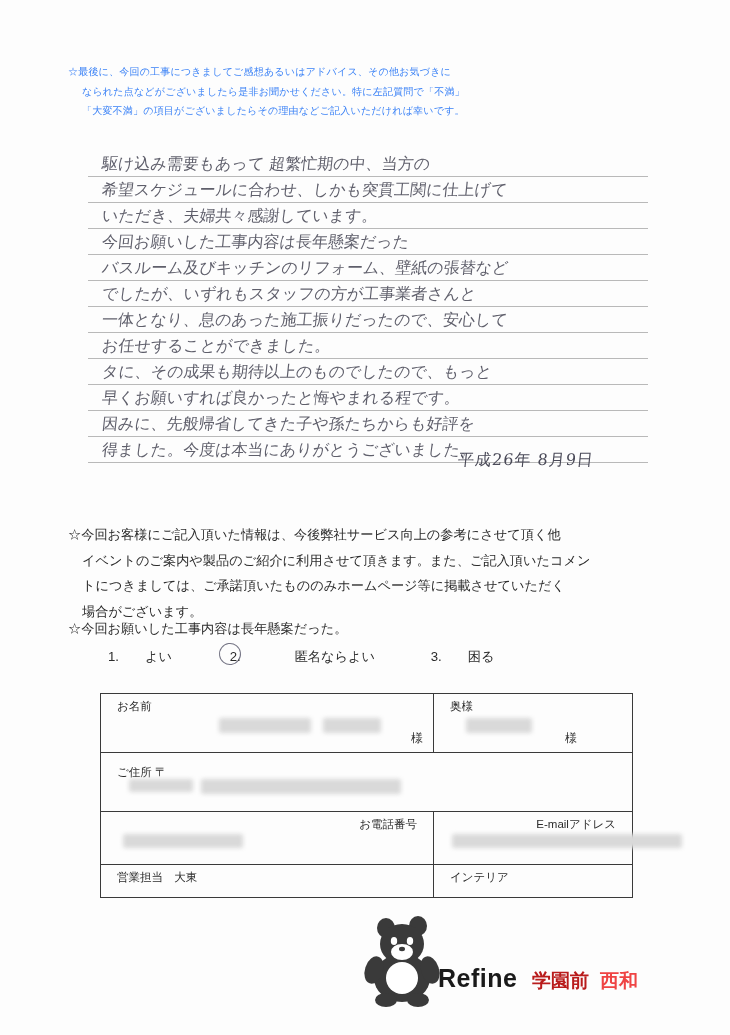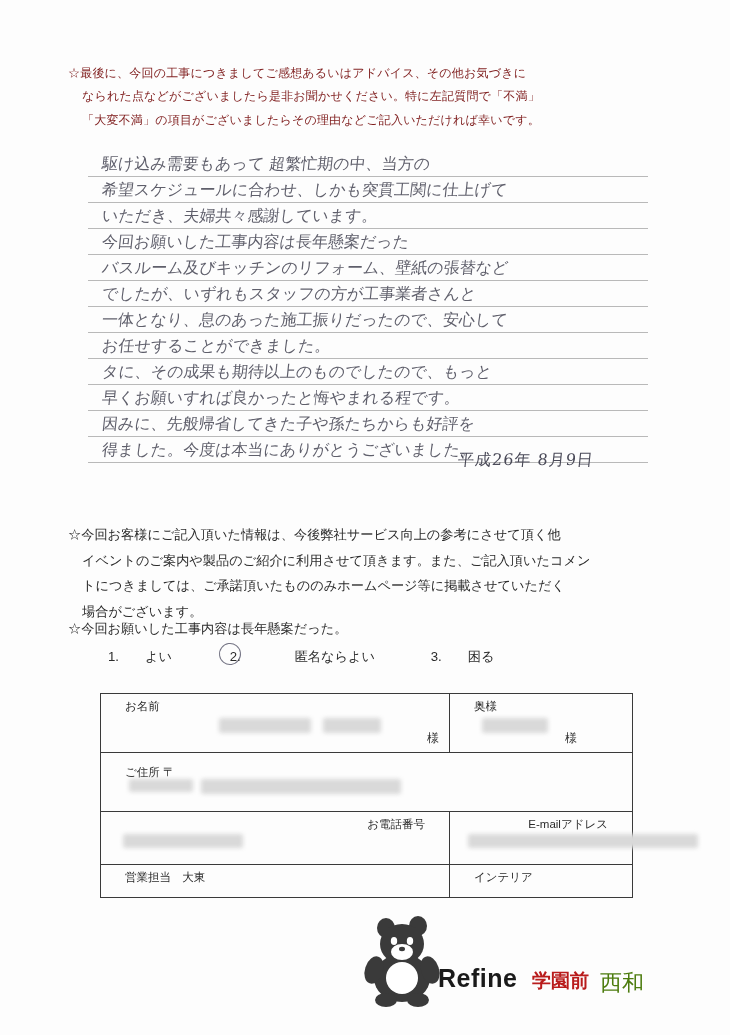--- a/index.html
+++ b/index.html
@@ -20,23 +20,23 @@
     width: 730px;
     height: 1035px;
     background: #fdfdfd;
   }
   
   .intro {
     position: absolute;
     left: 68px;
     top: 62px;
     width: 590px;
-    font-size: 12px;
+    font-size: 10px;
     line-height: 1.95;
-    color: #7f1d1d;
+    color: #3b82f6;
     letter-spacing: .2px;
   }
   .intro .l2, .intro .l3 { padding-left: 14px; display:block; }
   
   .hand-area {
     position: absolute;
     left: 88px;
     top: 150px;
     width: 560px;
     height: 330px;
@@ -116,21 +116,21 @@
     left: 100px;
     top: 693px;
     width: 533px;
     border: 1px solid #3a3a3a;
     border-collapse: collapse;
     font-size: 11.5px;
   }
   .form-table td {
     border: 1px solid #3a3a3a;
     vertical-align: top;
-    padding: 5px 24px;
+    padding: 5px 16px;
     height: 22px;
     position: relative;
     color: #2b2b2b;
   }
   .cell-label { font-size: 11.5px; }
   .row-name td { height: 48px; }
   .row-addr td { height: 48px; }
   .row-tel td  { height: 42px; text-align: right; }
   .row-staff td{ height: 22px; }
   .sama {
@@ -183,23 +183,23 @@
     top: 60px;
     font-size: 19px;
     font-weight: bold;
     color: #b91c1c;
     font-family: Liberation Mono, monospace;
   }
   .logo-sub2 {
     position: absolute;
     left: 240px;
     top: 60px;
-    font-size: 22px;
-    font-weight: normal;
-    color: #4d7c0f;
+    font-size: 19px;
+    font-weight: bold;
+    color: #ef4444;
   }
   .bear { position:absolute; left: 0; top: 0; }
 </style>
 </head>
 <body>
 
 <div class="page">
 
   <div class="intro">
     <span class="l1">☆最後に、今回の工事につきましてご感想あるいはアドバイス、その他お気づきに</span>

